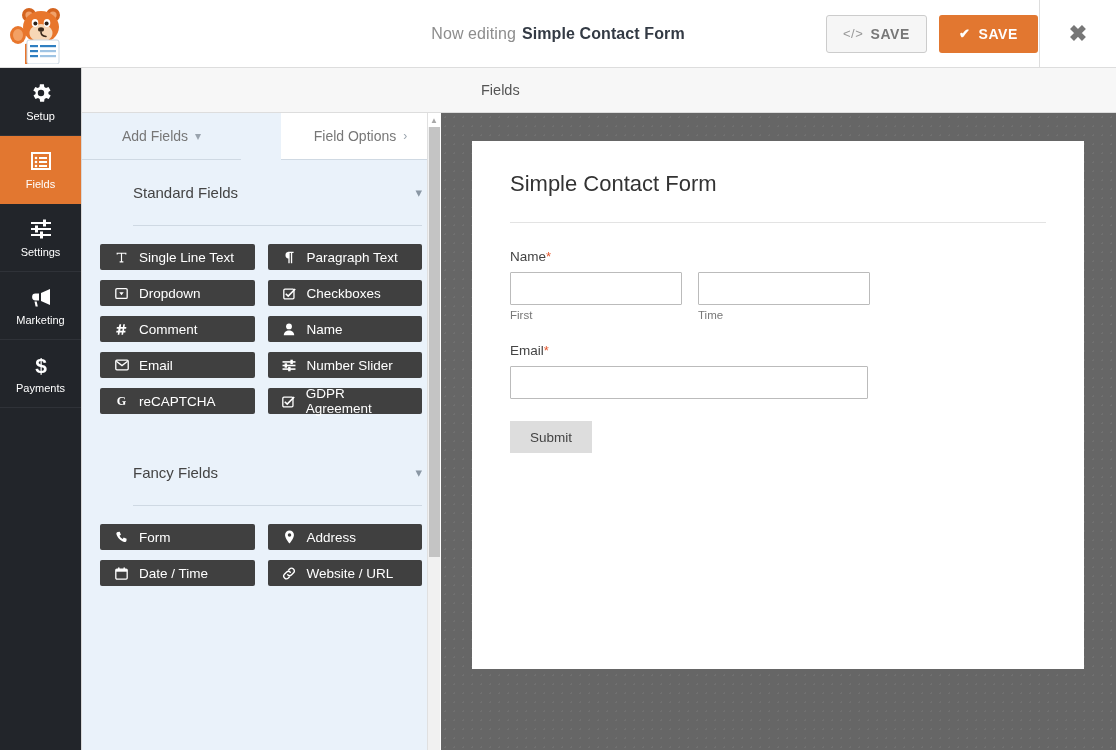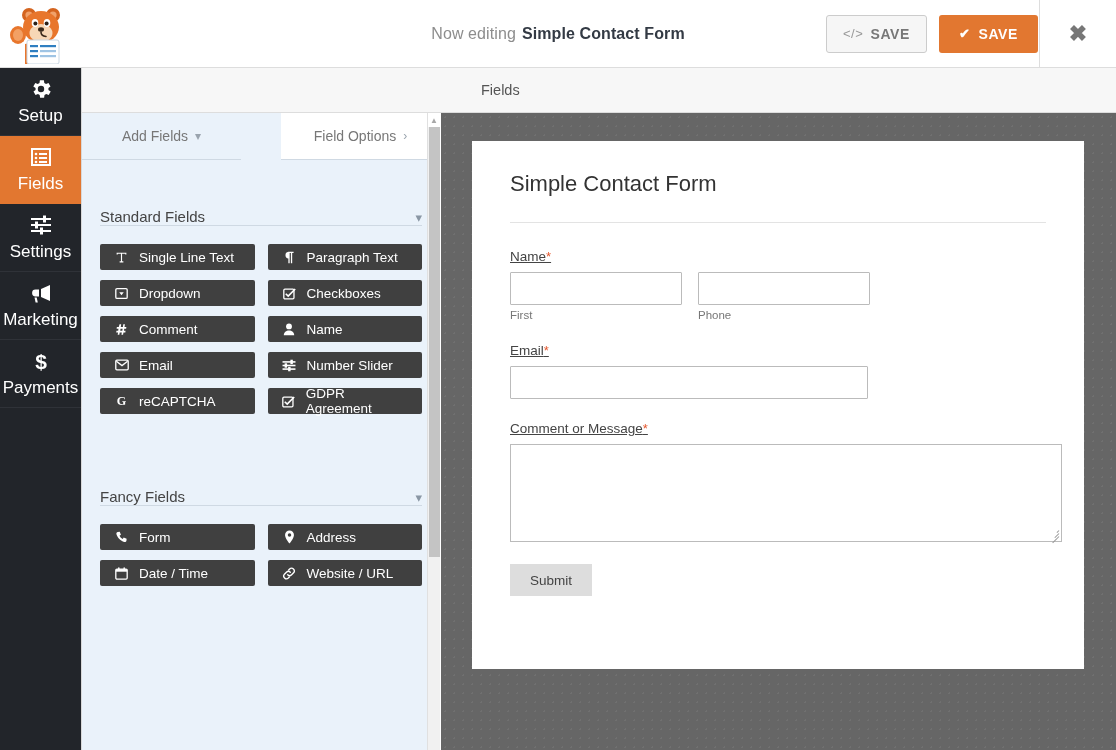--- a/index.html
+++ b/index.html
@@ -68,46 +68,47 @@
   }
   .side-item {
     position: relative; height: 68px;
     display: flex; flex-direction: column; align-items: center; justify-content: center;
     gap: 5px;
     color: #ffffff; cursor: pointer;
     border-bottom: 1px solid #2f3238;
   }
   .side-item.active { background: #e27730; border-bottom-color: #e27730; }
   .side-item .side-ico { width: 24px; height: 24px; display: block; fill: #ffffff; }
-  .side-item .side-label { font-size: 17px; color: #ffffff; }
+  .side-item .side-label { font-size: 11px; color: #ffffff; }
 
   
   .panel {
     position: absolute; left: 82px; top: 113px; width: 358px; height: 637px;
     background: #eaf2fa;
     overflow: hidden;
   }
   .panel-tabs { display: flex; height: 47px; }
   .panel-tab {
     flex: 1; display: flex; align-items: center; justify-content: center; gap: 7px;
     font-size: 14px; color: #777777; cursor: pointer;
     background: #eaf2fa; border-bottom: 1px solid #cfd9e3;
   }
   .panel-tab.active { background: #eaf2fa; border-bottom: 1px solid #cfd9e3; align-items: center; }
   .panel-tab.inactive { background: #ffffff; border-bottom: 1px solid #cfd9e3; margin-left: 40px; }
   .panel-tab .chev { font-size: 12px; color: #9aa4ae; }
 
   .panel-body { padding: 0 18px; }
 
   .section-head {
-    display: flex; align-items: flex-end; justify-content: space-between;
+    display: flex; align-items: center; justify-content: space-between;
     height: 66px;
     border-bottom: 1px solid #cfd9e3;
     font-size: 15px; color: #444444;
     cursor: pointer;
+    margin-left: 33px;
   }
   .section-head .chev { font-size: 13px; color: #8a97a4; }
 
   .field-grid {
     display: grid; grid-template-columns: 1fr 1fr; gap: 10px 13px;
     padding: 18px 0 0 0;
   }
   .field-btn {
     display: flex; align-items: center; gap: 10px;
     height: 26px; padding: 0 14px;
@@ -151,21 +152,21 @@
   }
   .form-card {
     position: absolute; left: 31px; top: 28px; width: 612px; height: 528px;
     background: #ffffff;
     padding: 30px 38px;
   }
   .form-title { font-size: 22px; color: #333333; font-weight: normal; }
   .form-divider { height: 1px; background: #e3e3e3; margin: 25px 0 26px 0; }
 
   .fld { margin-bottom: 22px; }
-  .fld-label { font-size: 13.5px; color: #444444; margin-bottom: 8px; text-decoration: underline; }
+  .fld-label { font-size: 13.5px; color: #444444; margin-bottom: 8px; }
   .req { color: #e4572e; font-size: 13px; }
 
   .name-row { display: flex; gap: 16px; }
   .name-col { }
   .inp {
     height: 33px; border: 1px solid #bbbbbb; background: #ffffff; border-radius: 1px;
   }
   .inp.first { width: 172px; }
   .inp.last { width: 172px; }
   .inp.email { width: 358px; }
@@ -500,45 +501,33 @@
         <div class="fld-label">
           <span>Name</span><span class="req">*</span>
         </div>
         <div class="name-row">
           <div class="name-col">
             <div class="inp first"></div>
             <div class="sublabel">First</div>
           </div>
           <div class="name-col">
             <div class="inp last"></div>
-            <div class="sublabel">Phone</div>
+            <div class="sublabel">Time</div>
           </div>
         </div>
       </div>
 
       
       <div class="fld" style="margin-top:17px;">
         <div class="fld-label">
           <span>Email</span><span class="req">*</span>
         </div>
         <div class="inp email"></div>
       </div>
 
       
-      <div class="fld" style="margin-top:22px;">
-        <div class="fld-label">
-          <span>Comment or Message</span><span class="req">*</span>
-        </div>
-        <div class="txtarea">
-          <span class="grip">
-              <i></i>
-              <i></i>
-              <i></i>
-            </span>
-        </div>
-      </div>
 
       
       <button class="submit-btn">Submit</button>
     </div>
   </div>
 
 </div>
 
 </body></html>

